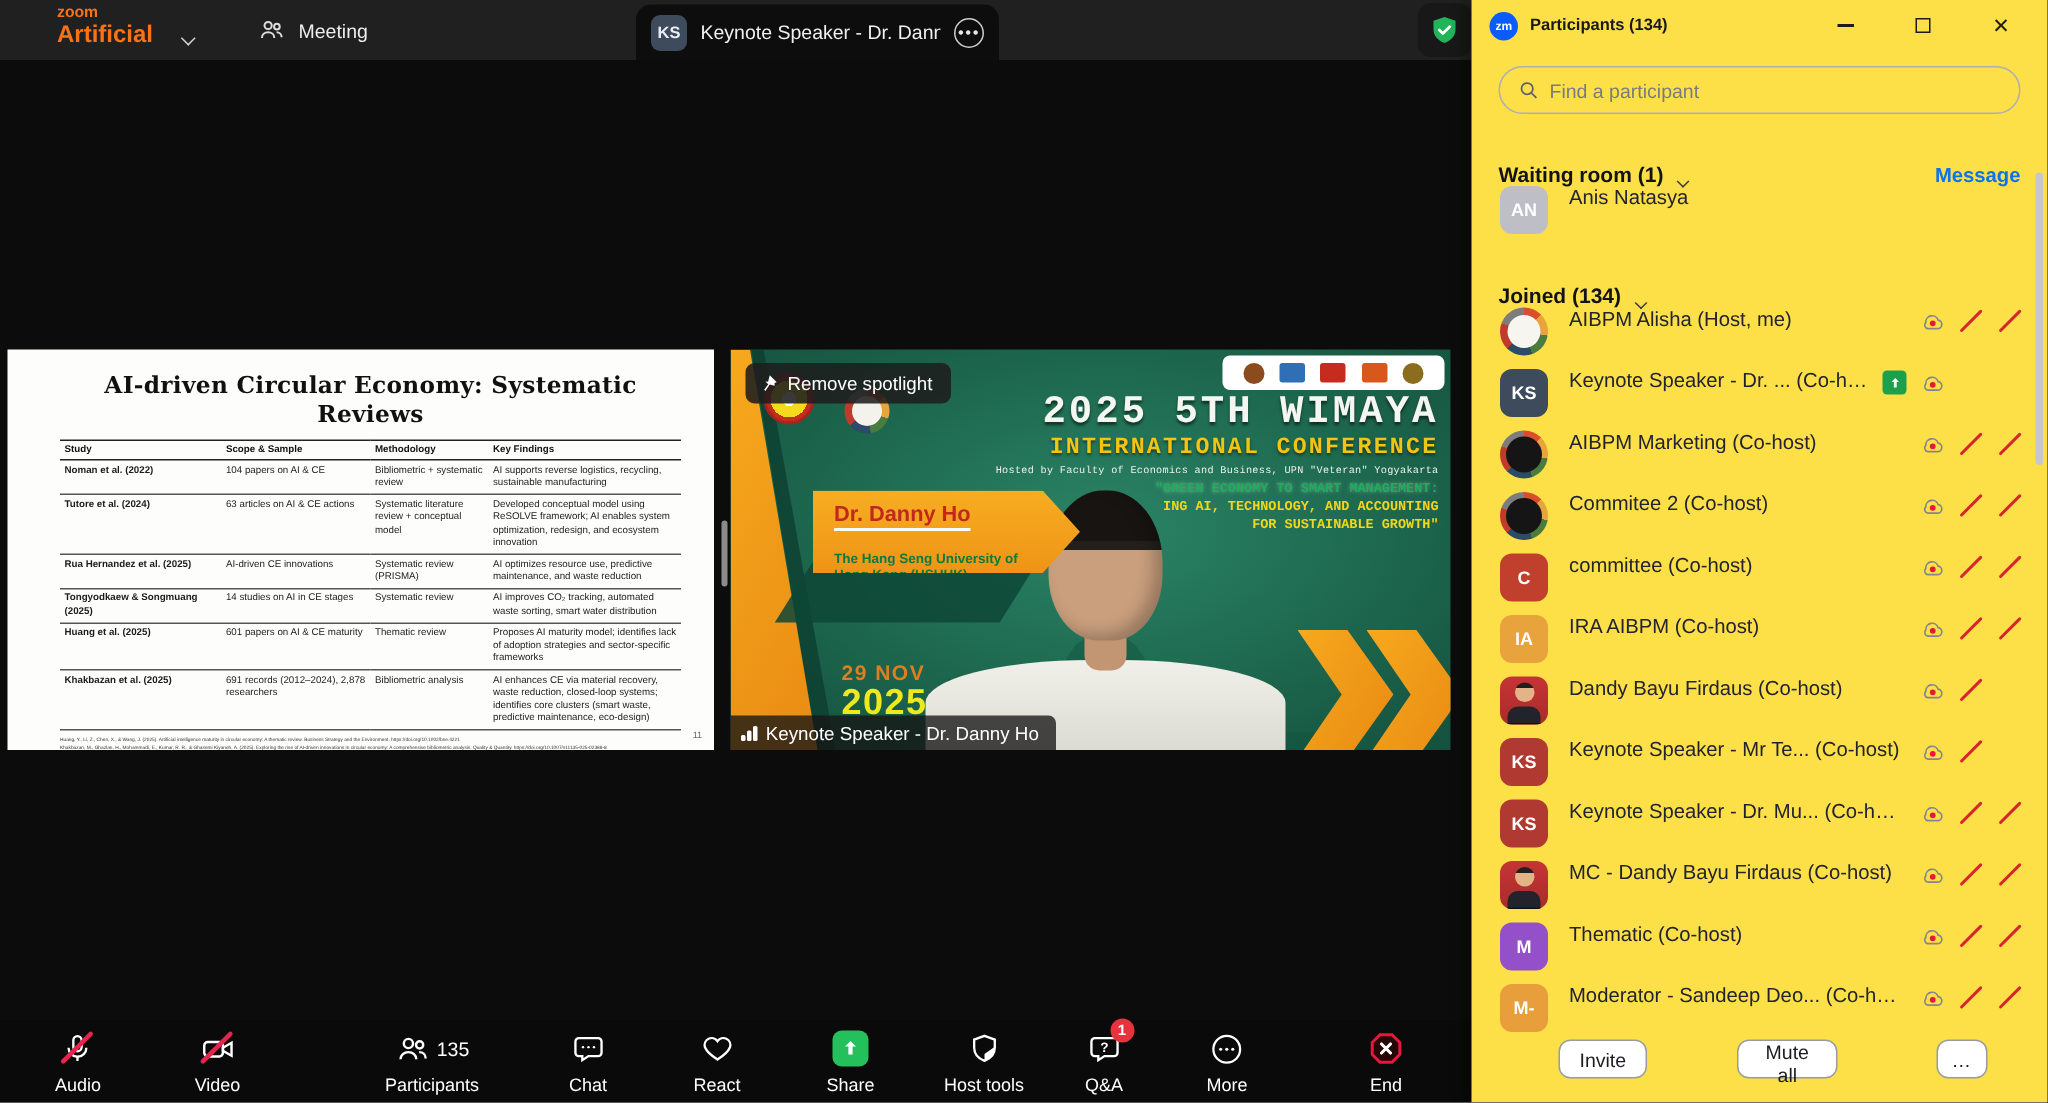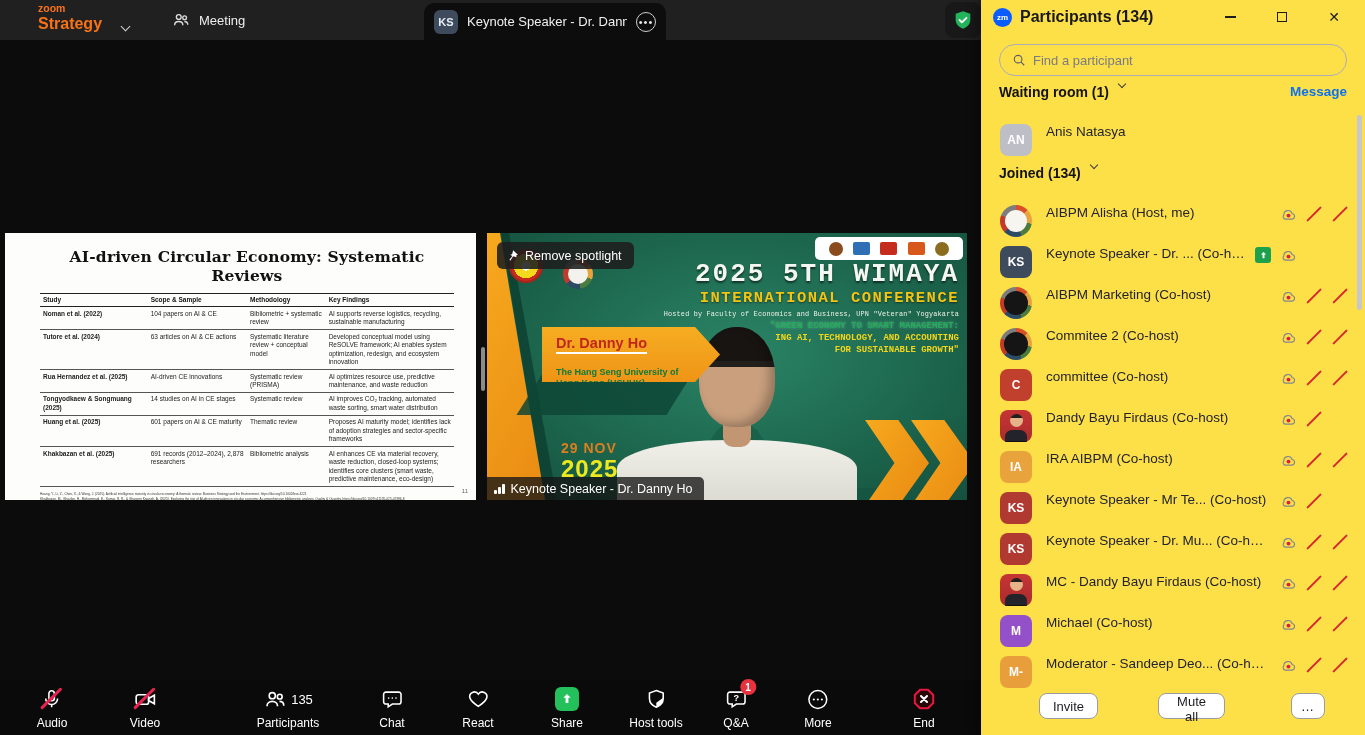--- a/index.html
+++ b/index.html
@@ -88,30 +88,30 @@
   .tbtn .count { font-size:13px; color:#fff; }
   .slashwrap { position:relative; width:26px; height:26px; display:flex; align-items:center; justify-content:center; }
   .slashwrap::after { content:""; position:absolute; left:-2px; top:11px; width:29px; height:2.6px; background:#e8234f; border-radius:2px; transform:rotate(-45deg); }
   .share-sq { width:24px; height:24px; border-radius:6px; background:#23c05b; display:flex; align-items:center; justify-content:center; }
   .qa-badge { position:absolute; right:-9px; top:-7px; min-width:16px; height:16px; border-radius:8px; background:#e8333f; color:#fff; font-size:10px; font-weight:700; display:flex; align-items:center; justify-content:center; padding:0 4px; }
 
   
   .panel { position:absolute; left:981px; top:0; width:384px; height:735px; background:#fde047; box-shadow:-3px 0 10px rgba(0,0,0,.4); color:#18181d; }
   .ptitle { height:34px; display:flex; align-items:center; padding:0 12px; }
   .zm-dot { width:19px; height:19px; border-radius:50%; background:#0b5cff; color:#fff; font-size:8px; font-weight:700; display:flex; align-items:center; justify-content:center; }
-  .ptitle .t { font-size:16px; font-weight:600; margin-left:8px; }
+  .ptitle .t { font-size:11px; font-weight:600; margin-left:8px; }
   .winctl { margin-left:auto; display:flex; align-items:center; gap:30px; padding-right:8px; }
   .wc { width:22px; height:22px; display:flex; align-items:center; justify-content:center; color:#1c1c1c; }
   .wc-min { width:11px; height:1.4px; background:#1c1c1c; }
   .wc-max { width:10px; height:10px; border:1.3px solid #1c1c1c; }
   .wc-close { font-size:14px; line-height:1; }
   .search-wrap { margin:10px 18px 0; height:32px; border:1px solid #adadb8; border-radius:17px; display:flex; align-items:center; gap:7px; padding:0 12px; }
   .search-wrap input { border:none; outline:none; flex:1; font-size:13px; color:#2c2c33; background:transparent; font-family:inherit; }
   .search-wrap input::placeholder { color:#7a7a85; }
-  .sec-hdr { margin:0 18px; height:40px; display:flex; align-items:flex-start; }
+  .sec-hdr { margin:0 18px; height:40px; display:flex; align-items:flex-end; }
   .sec-hdr.first { margin-top:8px; }
   .sec-hdr .h { font-size:14px; font-weight:700; color:#131317; }
   .sec-hdr .chev { position:static; width:6px; height:6px; background:none; clip-path:none; border-right:1.6px solid #3a3a43; border-bottom:1.6px solid #3a3a43; transform:rotate(45deg); margin-left:10px; margin-top:-3px; }
   .sec-hdr .msg { margin-left:auto; color:#0e72ed; font-weight:700; font-size:13.5px; }
   .prow { height:41px; display:flex; align-items:flex-start; padding:0 16px 0 19px; }
   .avatar { width:32px; height:32px; border-radius:8px; flex:none; display:flex; align-items:center; justify-content:center; color:#fff; font-size:12px; font-weight:700; position:relative; overflow:hidden; }
   .avatar[data-kind="logo-light"], .avatar[data-kind="logo-dark"] { border-radius:50%;
     background:conic-gradient(#d94f2b 0 45deg,#e8a33d 45deg 100deg,#4a7b3f 100deg 160deg,#2b4b66 160deg 225deg,#c03b2b 225deg 290deg,#7d7d7d 290deg); }
   .avatar[data-kind="logo-light"]::after { content:""; position:absolute; inset:5px; border-radius:50%; background:#f7f5ef; }
   .avatar[data-kind="logo-dark"]::after { content:""; position:absolute; inset:4px; border-radius:50%; background:#151515; }
@@ -137,21 +137,21 @@
   svg.ico { display:block; }
 </style>
 </head>
 <body>
 
 <div id="page">
 
   <div class="topbar">
     <div class="brand">
       <div class="b1">zoom</div>
-      <div class="b2">Strategy</div>
+      <div class="b2">Artificial</div>
     </div>
     <span class="brand-caret"><span class="caret-down"></span></span>
     <div class="meeting-tab">
       <svg class="ico" width="18" height="18" viewBox="0 0 24 24" fill="none" stroke="#dcdcdc" stroke-width="1.8">
           <circle cx="9" cy="8" r="3.2"></circle>
           <path d="M3.5 19c0-3 2.5-5 5.5-5s5.5 2 5.5 5"></path>
           <circle cx="16.8" cy="9" r="2.5"></circle>
           <path d="M16.5 14c2.6 0 4.5 1.8 4.5 4.4"></path>
         </svg>
       <span>Meeting</span>
@@ -612,20 +612,49 @@
             <span class="picon" data-state="off">
               <svg viewBox="0 0 24 24" fill="none" stroke="#6b6b76" stroke-width="1.7" style="stroke:inherit">
                 <rect x="2.5" y="7" width="13" height="10" rx="2.5"></rect>
                 <path d="M15.5 11l6-3.5v9l-6-3.5z"></path>
               </svg>
             </span>
           </span>
         </div>
 
         <div class="prow">
+          <span class="avatar" data-kind="initials" style="background: rgb(232, 163, 61);">
+            <i style="font-style:normal">IA</i>
+          </span>
+          <span class="pname">IRA AIBPM (Co-host)</span>
+          <span class="icons">
+
+            <span class="picon">
+              <svg viewBox="0 0 24 24" fill="none" stroke="#85858f" stroke-width="1.6">
+                <path d="M7.5 18.5h9a4 4 0 0 0 .6-7.96A6 6 0 0 0 5.4 12.6 3.5 3.5 0 0 0 7.5 18.5z"></path>
+                <circle cx="12" cy="13.5" r="2.7" fill="#e8173d" stroke="none"></circle>
+              </svg>
+            </span>
+            <span class="picon" data-state="muted">
+              <svg viewBox="0 0 24 24" fill="none" stroke="#6b6b76" stroke-width="1.7" style="stroke:inherit">
+                <path d="M9 6a3 3 0 0 1 6 0v5a3 3 0 0 1-6 0z"></path>
+                <path d="M5.5 11.5a6.5 6.5 0 0 0 13 0"></path>
+                <path d="M12 18v3"></path>
+              </svg>
+            </span>
+            <span class="picon" data-state="off">
+              <svg viewBox="0 0 24 24" fill="none" stroke="#6b6b76" stroke-width="1.7" style="stroke:inherit">
+                <rect x="2.5" y="7" width="13" height="10" rx="2.5"></rect>
+                <path d="M15.5 11l6-3.5v9l-6-3.5z"></path>
+              </svg>
+            </span>
+          </span>
+        </div>
+
+        <div class="prow">
           <span class="avatar" data-kind="photo">
             <i style="font-style:normal"></i>
           </span>
           <span class="pname">Dandy Bayu Firdaus (Co-host)</span>
           <span class="icons">
 
             <span class="picon">
               <svg viewBox="0 0 24 24" fill="none" stroke="#85858f" stroke-width="1.6">
                 <path d="M7.5 18.5h9a4 4 0 0 0 .6-7.96A6 6 0 0 0 5.4 12.6 3.5 3.5 0 0 0 7.5 18.5z"></path>
                 <circle cx="12" cy="13.5" r="2.7" fill="#e8173d" stroke="none"></circle>
@@ -641,49 +670,20 @@
             <span class="picon" data-state="none">
               <svg viewBox="0 0 24 24" fill="none" stroke="#6b6b76" stroke-width="1.7" style="stroke:inherit">
                 <rect x="2.5" y="7" width="13" height="10" rx="2.5"></rect>
                 <path d="M15.5 11l6-3.5v9l-6-3.5z"></path>
               </svg>
             </span>
           </span>
         </div>
 
         <div class="prow">
-          <span class="avatar" data-kind="initials" style="background: rgb(232, 163, 61);">
-            <i style="font-style:normal">IA</i>
-          </span>
-          <span class="pname">IRA AIBPM (Co-host)</span>
-          <span class="icons">
-
-            <span class="picon">
-              <svg viewBox="0 0 24 24" fill="none" stroke="#85858f" stroke-width="1.6">
-                <path d="M7.5 18.5h9a4 4 0 0 0 .6-7.96A6 6 0 0 0 5.4 12.6 3.5 3.5 0 0 0 7.5 18.5z"></path>
-                <circle cx="12" cy="13.5" r="2.7" fill="#e8173d" stroke="none"></circle>
-              </svg>
-            </span>
-            <span class="picon" data-state="muted">
-              <svg viewBox="0 0 24 24" fill="none" stroke="#6b6b76" stroke-width="1.7" style="stroke:inherit">
-                <path d="M9 6a3 3 0 0 1 6 0v5a3 3 0 0 1-6 0z"></path>
-                <path d="M5.5 11.5a6.5 6.5 0 0 0 13 0"></path>
-                <path d="M12 18v3"></path>
-              </svg>
-            </span>
-            <span class="picon" data-state="off">
-              <svg viewBox="0 0 24 24" fill="none" stroke="#6b6b76" stroke-width="1.7" style="stroke:inherit">
-                <rect x="2.5" y="7" width="13" height="10" rx="2.5"></rect>
-                <path d="M15.5 11l6-3.5v9l-6-3.5z"></path>
-              </svg>
-            </span>
-          </span>
-        </div>
-
-        <div class="prow">
           <span class="avatar" data-kind="initials" style="background: rgb(176, 58, 49);">
             <i style="font-style:normal">KS</i>
           </span>
           <span class="pname">Keynote Speaker -  Mr Te...  (Co-host)</span>
           <span class="icons">
 
             <span class="picon">
               <svg viewBox="0 0 24 24" fill="none" stroke="#85858f" stroke-width="1.6">
                 <path d="M7.5 18.5h9a4 4 0 0 0 .6-7.96A6 6 0 0 0 5.4 12.6 3.5 3.5 0 0 0 7.5 18.5z"></path>
                 <circle cx="12" cy="13.5" r="2.7" fill="#e8173d" stroke="none"></circle>
@@ -760,21 +760,21 @@
                 <path d="M15.5 11l6-3.5v9l-6-3.5z"></path>
               </svg>
             </span>
           </span>
         </div>
 
         <div class="prow">
           <span class="avatar" data-kind="initials" style="background: rgb(147, 80, 200);">
             <i style="font-style:normal">M</i>
           </span>
-          <span class="pname">Michael (Co-host)</span>
+          <span class="pname">Thematic (Co-host)</span>
           <span class="icons">
 
             <span class="picon">
               <svg viewBox="0 0 24 24" fill="none" stroke="#85858f" stroke-width="1.6">
                 <path d="M7.5 18.5h9a4 4 0 0 0 .6-7.96A6 6 0 0 0 5.4 12.6 3.5 3.5 0 0 0 7.5 18.5z"></path>
                 <circle cx="12" cy="13.5" r="2.7" fill="#e8173d" stroke="none"></circle>
               </svg>
             </span>
             <span class="picon" data-state="muted">
               <svg viewBox="0 0 24 24" fill="none" stroke="#6b6b76" stroke-width="1.7" style="stroke:inherit">

